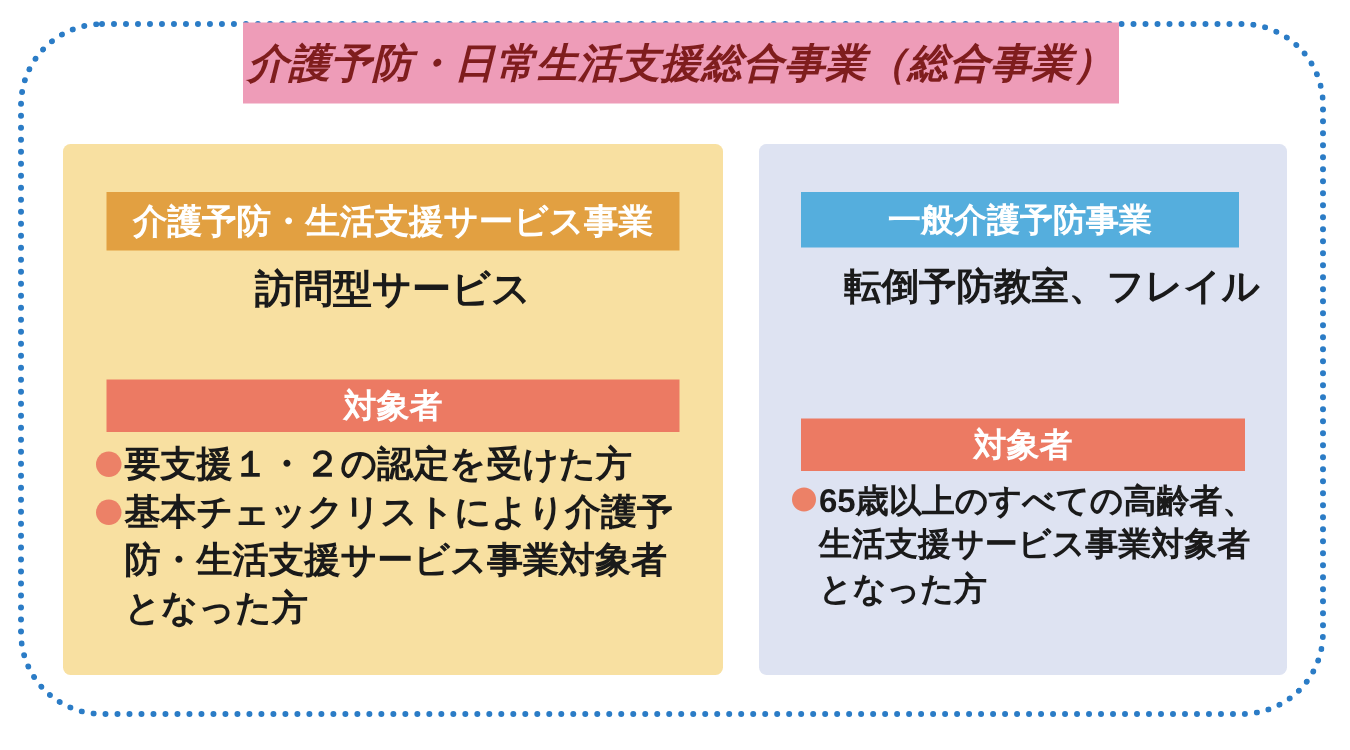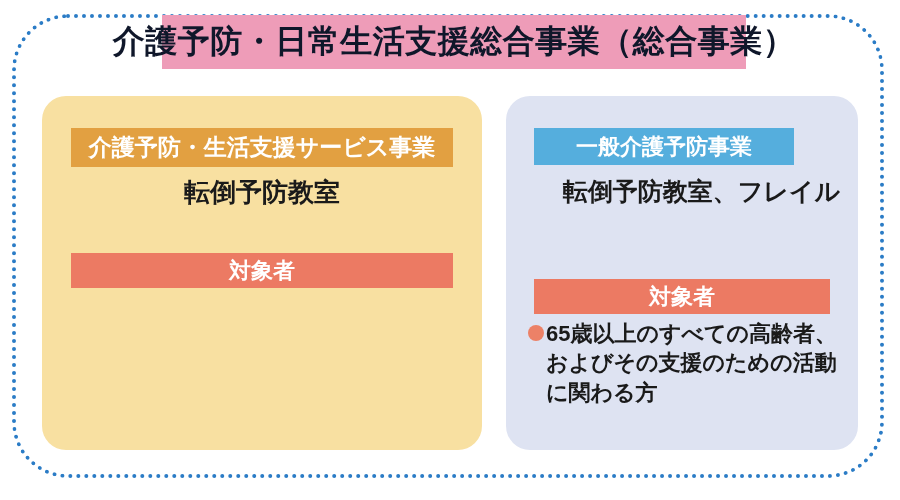--- a/index.html
+++ b/index.html
@@ -39,32 +39,33 @@
     top: 15px;
     width: 584px;
     height: 54px;
     background: #EE9CB8;
     display: flex;
     align-items: center;
     justify-content: center;
     z-index: 5;
   }
   .title-band .title-text {
-    color: #0f172a;
-    font-size: 32px;
+    color: #7f1d1d;
+    font-size: 27px;
     font-weight: bold;
     letter-spacing: 0.5px;
     white-space: nowrap;
+    font-style: italic;
   }
 
   
   .panel {
     position: absolute;
     box-sizing: border-box;
-    border-radius: 24px;
+    border-radius: 5px;
     text-decoration: underline;
   }
   .panel-left {
     left: 42px;
     top: 96px;
     width: 440px;
     height: 354px;
     background: #F8E0A1;
   }
   .panel-right {
@@ -100,21 +101,21 @@
     width: 382px;
     height: 35px;
     background: #EC7A63;
     font-size: 22px;
   }
 
   
   .band-right-header {
     left: 28px;
     top: 32px;
-    width: 260px;
+    width: 292px;
     height: 37px;
     background: #55AEDD;
     font-size: 22px;
   }
   .band-right-target {
     left: 28px;
     top: 183px;
     width: 296px;
     height: 35px;
     background: #EC7A63;
@@ -200,44 +201,54 @@
     <span class="title-text">介護予防・日常生活支援総合事業（総合事業）</span>
   </div>
 
   <div class="panel panel-left">
 
     <div class="section-band band-left-header">
       <span>介護予防・生活支援サービス事業</span>
     </div>
 
     <div class="services services-left">
-      <div>転倒予防教室</div>
+      <div>訪問型サービス</div>
     </div>
 
     <div class="section-band band-left-target">
       <span>対象者</span>
     </div>
 
+    <div class="bullets bullets-left">
+      <div class="bullet-item">
+        <span class="bullet-dot"></span>
+        <span class="bullet-text">要支援１・２の認定を受けた方</span>
+      </div>
+      <div class="bullet-item">
+        <span class="bullet-dot"></span>
+        <span class="bullet-text">基本チェックリストにより介護予防・生活支援サービス事業対象者となった方</span>
+      </div>
+    </div>
   </div>
 
   <div class="panel panel-right">
 
     <div class="section-band band-right-header">
       <span>一般介護予防事業</span>
     </div>
 
     <div class="services services-right">
       <div>転倒予防教室、フレイル</div>
     </div>
 
     <div class="section-band band-right-target">
       <span>対象者</span>
     </div>
 
     <div class="bullets bullets-right">
       <div class="bullet-item">
         <span class="bullet-dot"></span>
-        <span class="bullet-text">65歳以上のすべての高齢者、およびその支援のための活動に関わる方</span>
+        <span class="bullet-text">65歳以上のすべての高齢者、生活支援サービス事業対象者となった方</span>
       </div>
     </div>
   </div>
 
 </div>
 
 </body></html>

